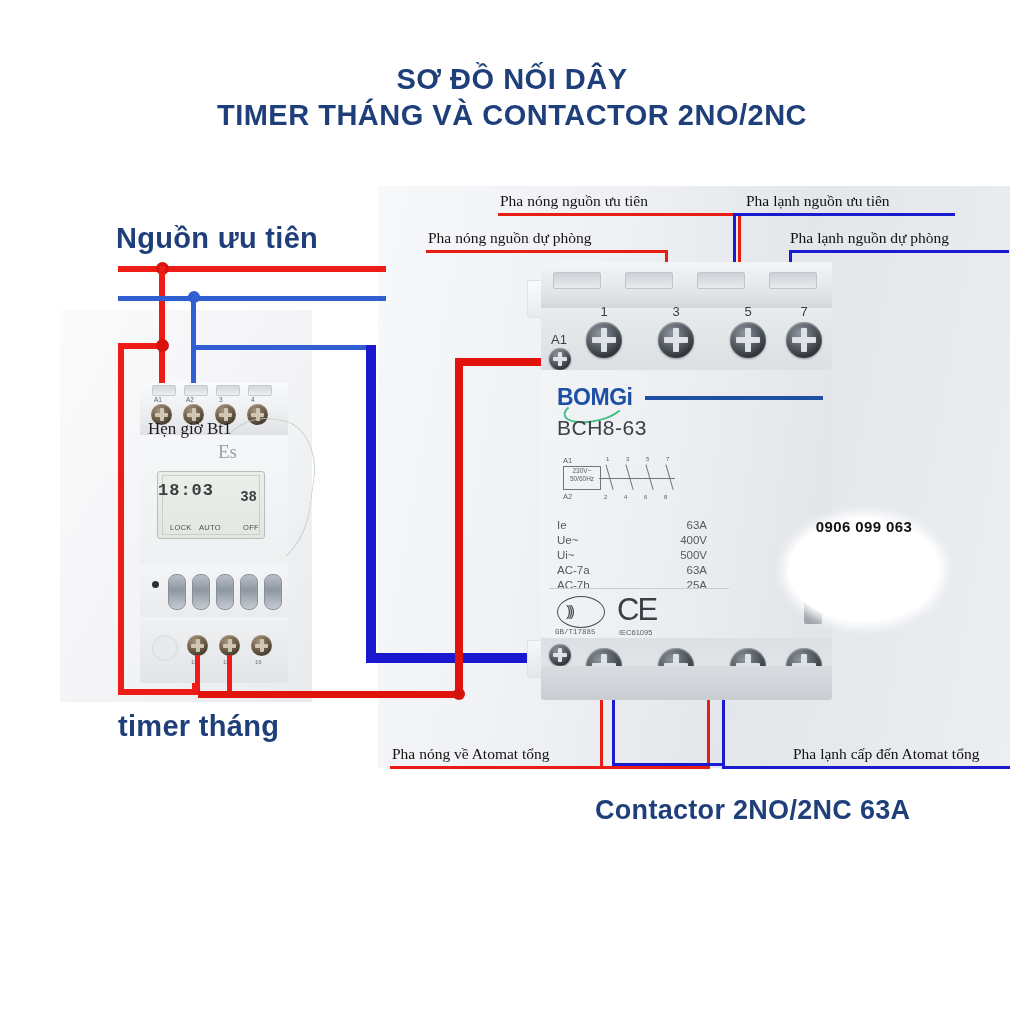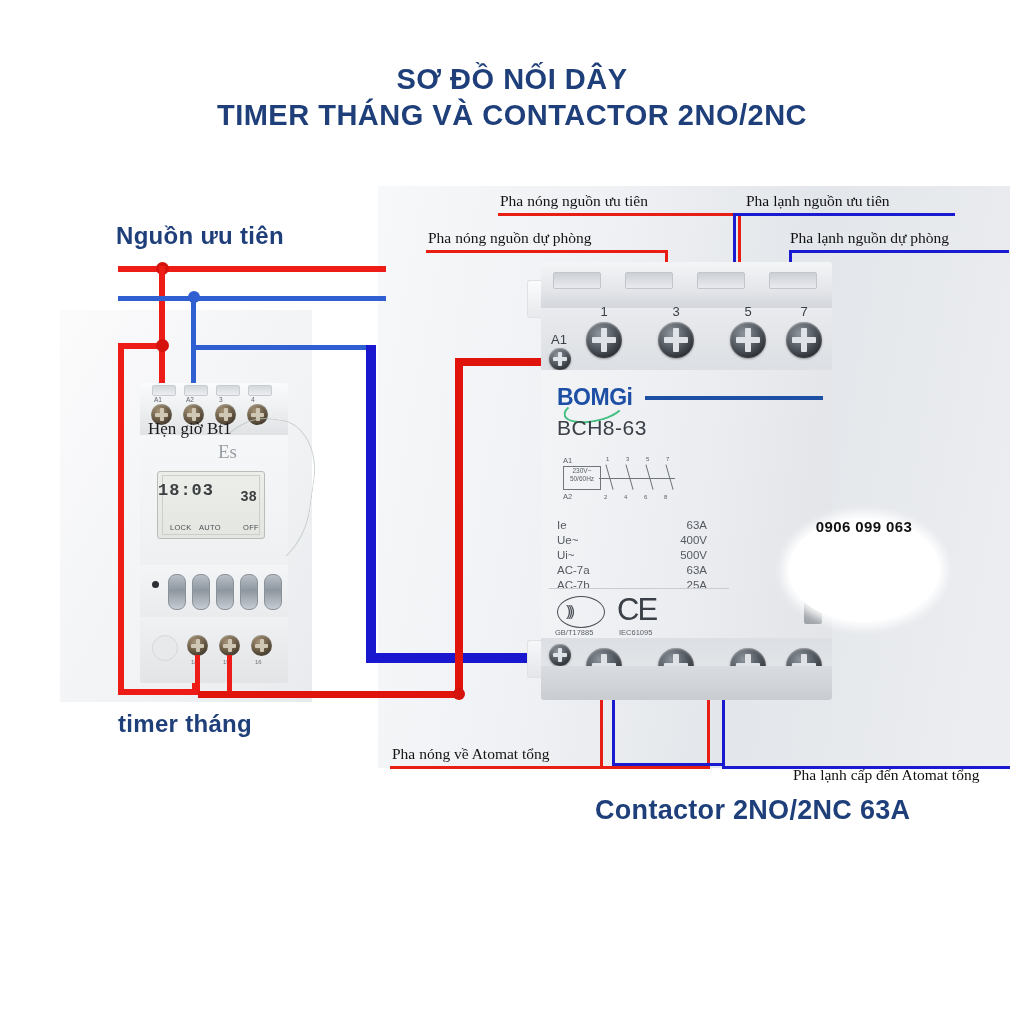--- a/index.html
+++ b/index.html
@@ -14,21 +14,21 @@
   
   .title-block{position:absolute;left:0;top:62px;width:1024px;text-align:center;}
   .title-line{
     color:#1f3f7a;font-weight:bold;letter-spacing:.5px;
     font-family:"Liberation Sans", sans-serif;
   }
   .title-1{font-size:29px;line-height:34px;}
   .title-2{font-size:29px;line-height:38px;}
 
   .blue-head{
-    position:absolute;color:#1f3f7a;font-weight:bold;font-size:24px;
+    position:absolute;color:#1f3f7a;font-weight:bold;font-size:29px;
     letter-spacing:.3px;white-space:nowrap;
   }
   #lbl-nguon-uu-tien{left:116px;top:222px;}
   #lbl-timer-thang{left:118px;top:710px;}
   #lbl-contactor-caption{left:595px;top:795px;font-size:27px;}
 
   
   .photo-panel{
     position:absolute;left:378px;top:186px;width:632px;height:582px;
     background:linear-gradient(100deg,#f7f8fa 0%,#eef0f3 35%,#e3e6ea 60%,#eceef1 100%);
@@ -271,21 +271,21 @@
 
   <div class="anno" style="left:790px;top:229px;">Pha lạnh nguồn dự phòng</div>
   <div class="anno-underline u-blue" style="left:789px;top:250px;width:220px;"></div>
   <div class="lead lead-blue" style="left:789px;top:250px;width:3px;height:61px;"></div>
 
   <div class="anno red" style="left:392px;top:745px;">Pha nóng về Atomat tổng</div>
   <div class="anno-underline u-red" style="left:390px;top:766px;width:320px;"></div>
   <div class="lead lead-red" style="left:600px;top:700px;width:3px;height:66px;"></div>
   <div class="lead lead-red" style="left:707px;top:700px;width:3px;height:66px;"></div>
 
-  <div class="anno" style="left:793px;top:766px;">Pha lạnh cấp đến Atomat tổng</div>
+  <div class="anno" style="left:793px;top:745px;">Pha lạnh cấp đến Atomat tổng</div>
   <div class="anno-underline u-blue" style="left:722px;top:766px;width:288px;"></div>
   <div class="lead lead-blue" style="left:722px;top:700px;width:3px;height:66px;"></div>
   <div class="lead lead-blue" style="left:612px;top:700px;width:3px;height:66px;"></div>
   <div class="lead lead-blue" style="left:612px;top:763px;width:113px;height:3px;"></div>
 
   <div class="wire wire-red" style="left:118px;top:266px;width:268px;height:6px;"></div>
   <div class="node node-red" style="left:156px;top:262px;width:13px;height:13px;"></div>
 
   <div class="wire wire-red" style="left:159px;top:266px;width:6px;height:132px;"></div>
 
@@ -386,21 +386,21 @@
             <span>AC-7b</span>
             <span>25A</span>
           </div>
       </div>
 
       <div class="cert-rule"></div>
       <div class="ccc">
           <i>)))</i>
         </div>
       <div class="ce">CE</div>
-      <div class="cert-txt" style="left:14px;top:258px;">GB/T17885</div>
+      <div class="cert-txt" style="left:14px;top:258px;font-family:Liberation Mono, monospace;">GB/T17885</div>
       <div class="cert-txt" style="left:78px;top:258px;">IEC61095</div>
 
       <div class="ct-side-notch"></div>
     </div>
 
     <div class="ct-bottom-ear"></div>
     <div class="ct-term-row bottom">
       <div class="screw" style="left:45px;top:10px;"></div>
       <div class="screw" style="left:117px;top:10px;"></div>
       <div class="screw" style="left:189px;top:10px;"></div>

